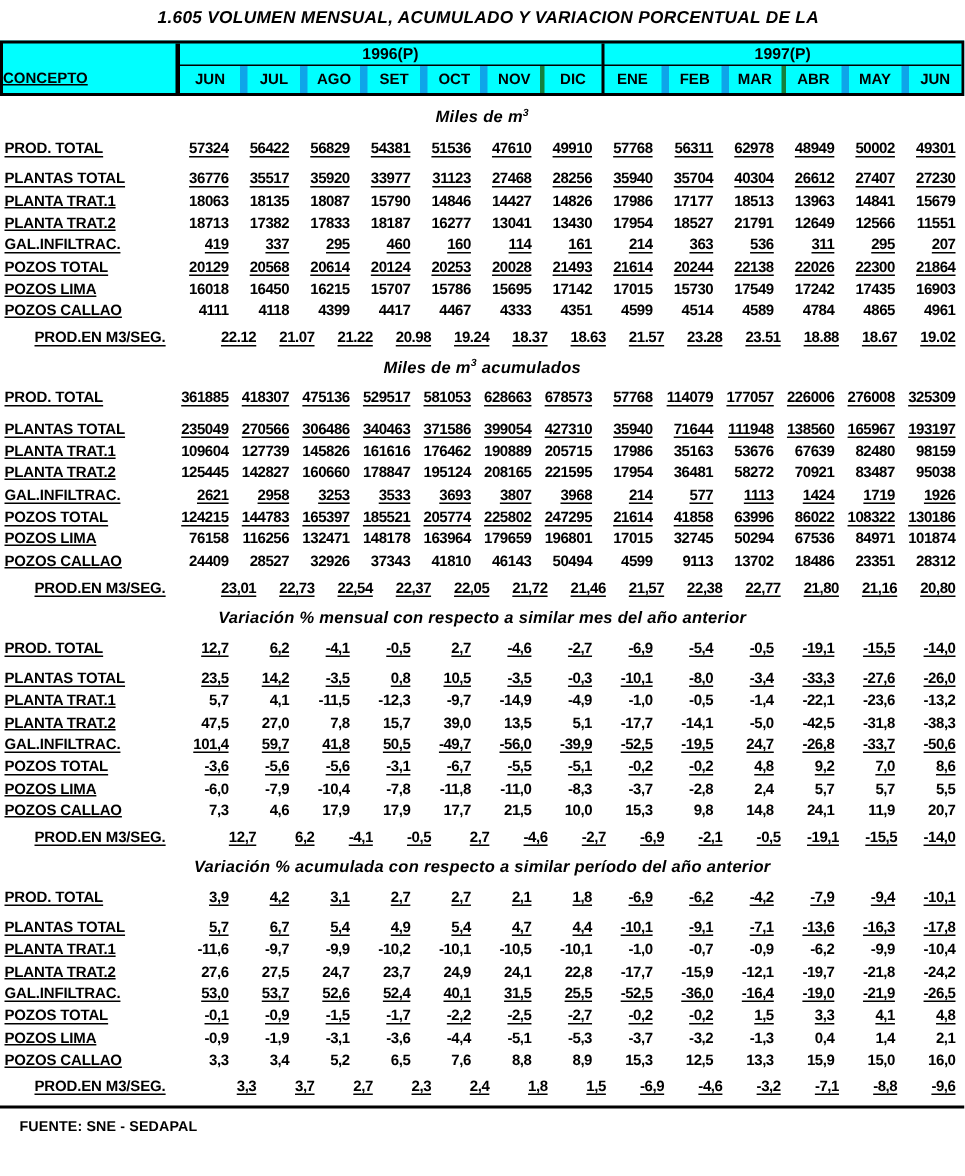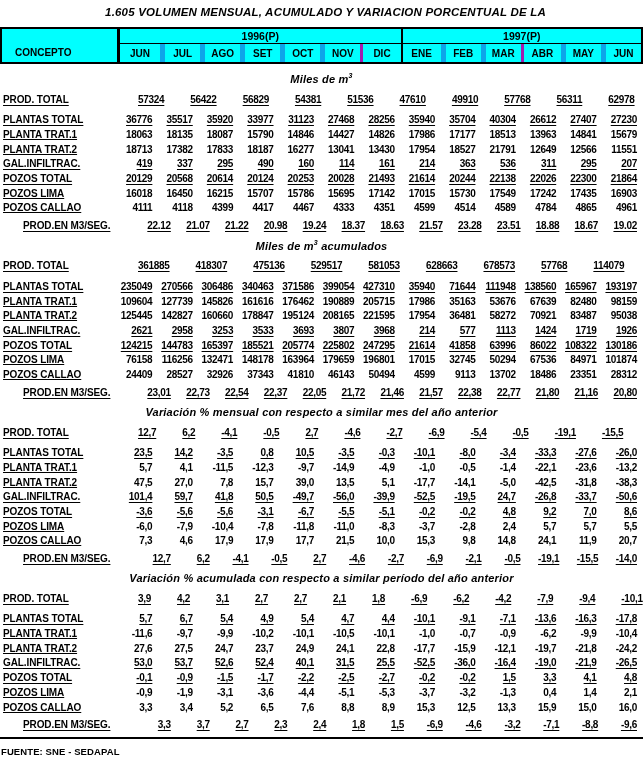--- a/index.html
+++ b/index.html
@@ -37,62 +37,63 @@
     justify-content: center;
     font-size: 10px;
     white-space: nowrap;
   }
   .concepto {
     grid-row: 1 / 3;
     grid-column: 1;
     border-right: 3px solid #000;
     justify-content: flex-start;
     align-items: flex-end;
-    padding: 0 0 4px 13px;
+    padding: 0 0 4px 0;
+    text-decoration: underline;
   }
   .year { grid-row: 1; border-bottom: 1px solid #000; font-size: 10.5px; }
   .y1996 { grid-column: 2 / 9; }
   .y1997 { grid-column: 9 / 15; border-left: 2px solid #000; }
   .mcell { grid-row: 2; border-left: 5px solid #0ea5e9; }
   .mcell.first { border-left: none; }
-  .mcell.thick { border-left: 3px solid #a21caf; }
+  .mcell.thick { border-left: 3px solid #15803d; }
   .mcell.yearline { border-left: 2px solid #000; }
 
   
   .tbody { width: 643px; }
   .sec-head {
     text-align: center;
     font-style: italic;
     font-size: 11px;
     margin: 8px 0 5px 0;
     letter-spacing: 0.2px;
   }
   .sec-head sup { font-size: 7px; }
   .grid-row {
     display: grid;
     grid-template-columns: 118px repeat(13, 1fr);
     height: 14.7px;
     align-items: end;
     font-size: 10px;
     line-height: 1.1;
   }
-  .grid-row.gap-after { margin-bottom: 6px; gap: 20px; }
+  .grid-row.gap-after { margin-bottom: 6px; }
   .grid-row.gap-before { margin-top: 3px; margin-left: 20px; }
   .label { padding-left: 3px; white-space: nowrap; letter-spacing: -0.1px; text-decoration: underline; }
   .val {
     text-align: right;
     padding-right: 6px;
     white-space: nowrap;
     letter-spacing: -0.3px;
   }
   .u { text-decoration: underline; text-underline-offset: 2px; }
 
   
   .footer-rule { border-top: 2px solid #000; margin-top: 7px; width: 643px; }
-  .footer { font-size: 9.5px; padding: 7px 0 0 1px; letter-spacing: 0.1px; }
+  .footer { font-size: 9.5px; padding: 7px 0 0 13px; letter-spacing: 0.1px; }
 </style>
 </head>
 <body>
 
 <div class="page">
 
   <div class="title">
     <div class="line1">1.605  VOLUMEN MENSUAL, ACUMULADO Y VARIACION PORCENTUAL DE LA</div>
   </div>
 
@@ -181,21 +182,21 @@
         <div class="val">21791</div>
         <div class="val">12649</div>
         <div class="val">12566</div>
         <div class="val">11551</div>
       </div>
       <div class="grid-row">
         <div class="label u">GAL.INFILTRAC.</div>
         <div class="val u">419</div>
         <div class="val u">337</div>
         <div class="val u">295</div>
-        <div class="val u">490</div>
+        <div class="val u">460</div>
         <div class="val u">160</div>
         <div class="val u">114</div>
         <div class="val u">161</div>
         <div class="val u">214</div>
         <div class="val u">363</div>
         <div class="val u">536</div>
         <div class="val u">311</div>
         <div class="val u">295</div>
         <div class="val u">207</div>
       </div>

